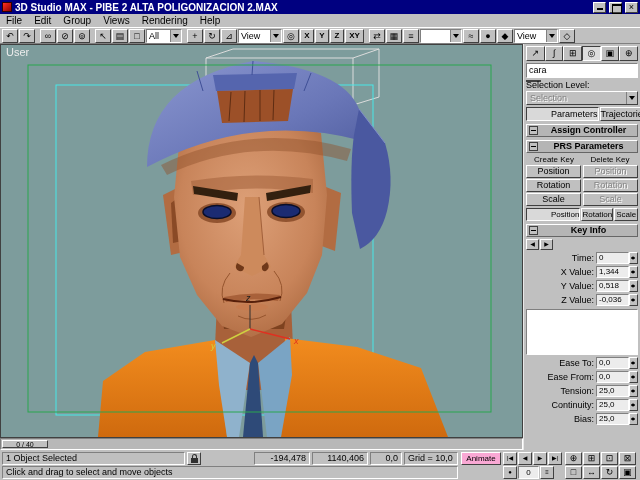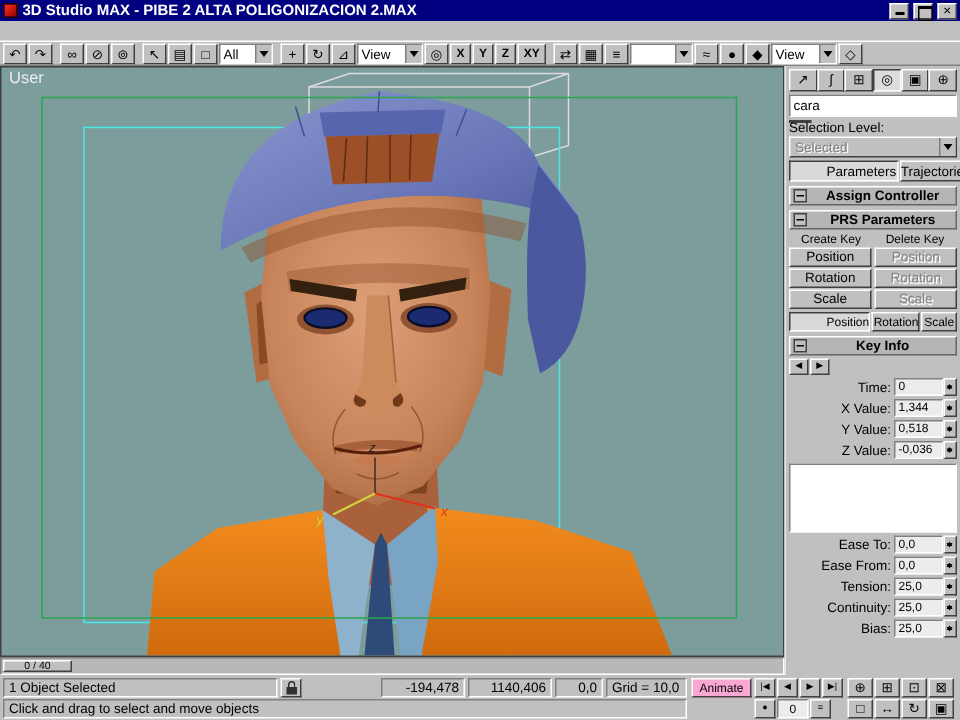--- a/index.html
+++ b/index.html
@@ -109,20 +109,28 @@
 <div class="screen">
 
   <div class="titlebar">
     <div class="appicon"></div>
     <div class="wtitle">3D Studio MAX - PIBE 2 ALTA POLIGONIZACION 2.MAX</div>
     <div class="winbtn wb-min"></div>
     <div class="winbtn wb-max"></div>
     <div class="winbtn"><span>×</span></div>
   </div>
 
+  <div class="menubar">
+    <span>File</span>
+    <span>Edit</span>
+    <span>Group</span>
+    <span>Views</span>
+    <span>Rendering</span>
+    <span>Help</span>
+  </div>
 
   <div class="toolbar">
     <div class="tbtn">
         <span>↶</span>
       </div>
     <div class="tbtn">
         <span>↷</span>
       </div>
     <div class="tsep"></div>
     <div class="tbtn">
@@ -308,21 +316,21 @@
       <div class="ptab"><span>⊕</span></div>
     </div>
 
     <div class="namerow">
       <div class="nameinput">cara</div>
       <div class="swatch"></div>
     </div>
 
     <div class="plabel">Selection Level:</div>
     <div class="subobj">
-      <span class="stext">Selected</span>
+      <span class="stext">Selection</span>
       <span class="darr"></span>
     </div>
 
     <div class="twotabs">
       <div class="kbtn pressed">Parameters</div>
       <div class="kbtn">Trajectories</div>
     </div>
 
     <div class="rollout">
       <span class="rbox"></span>

